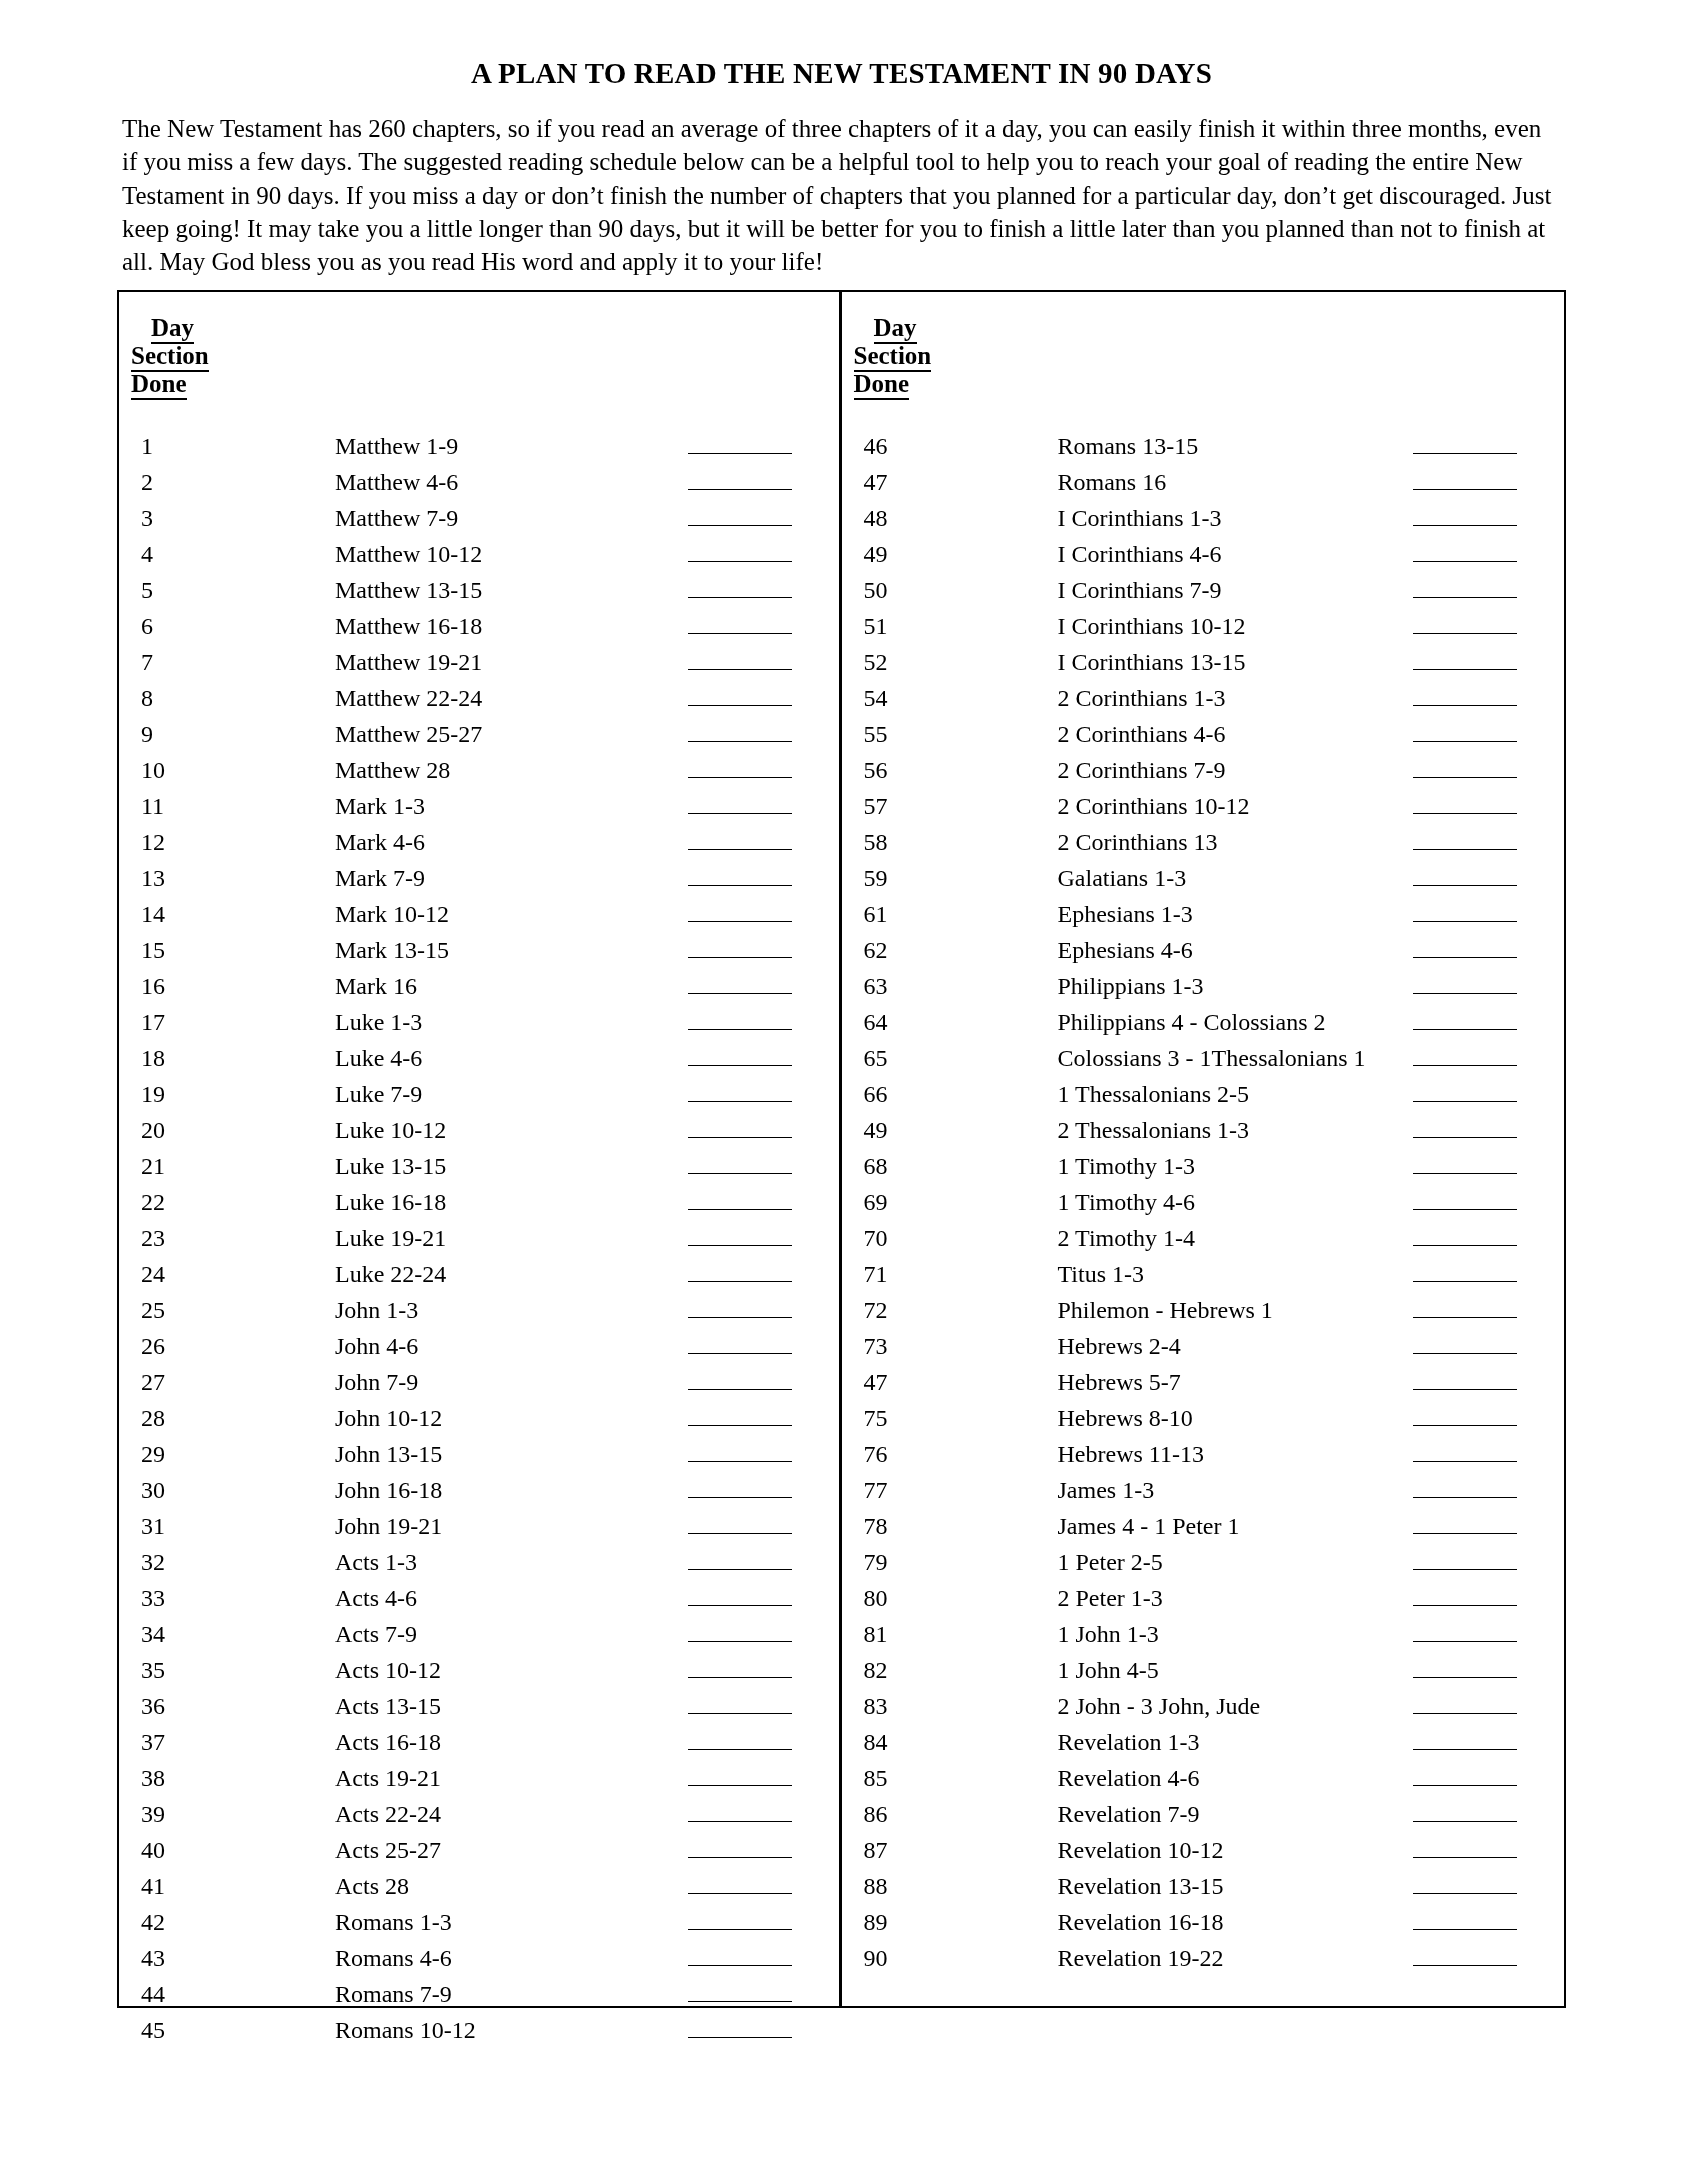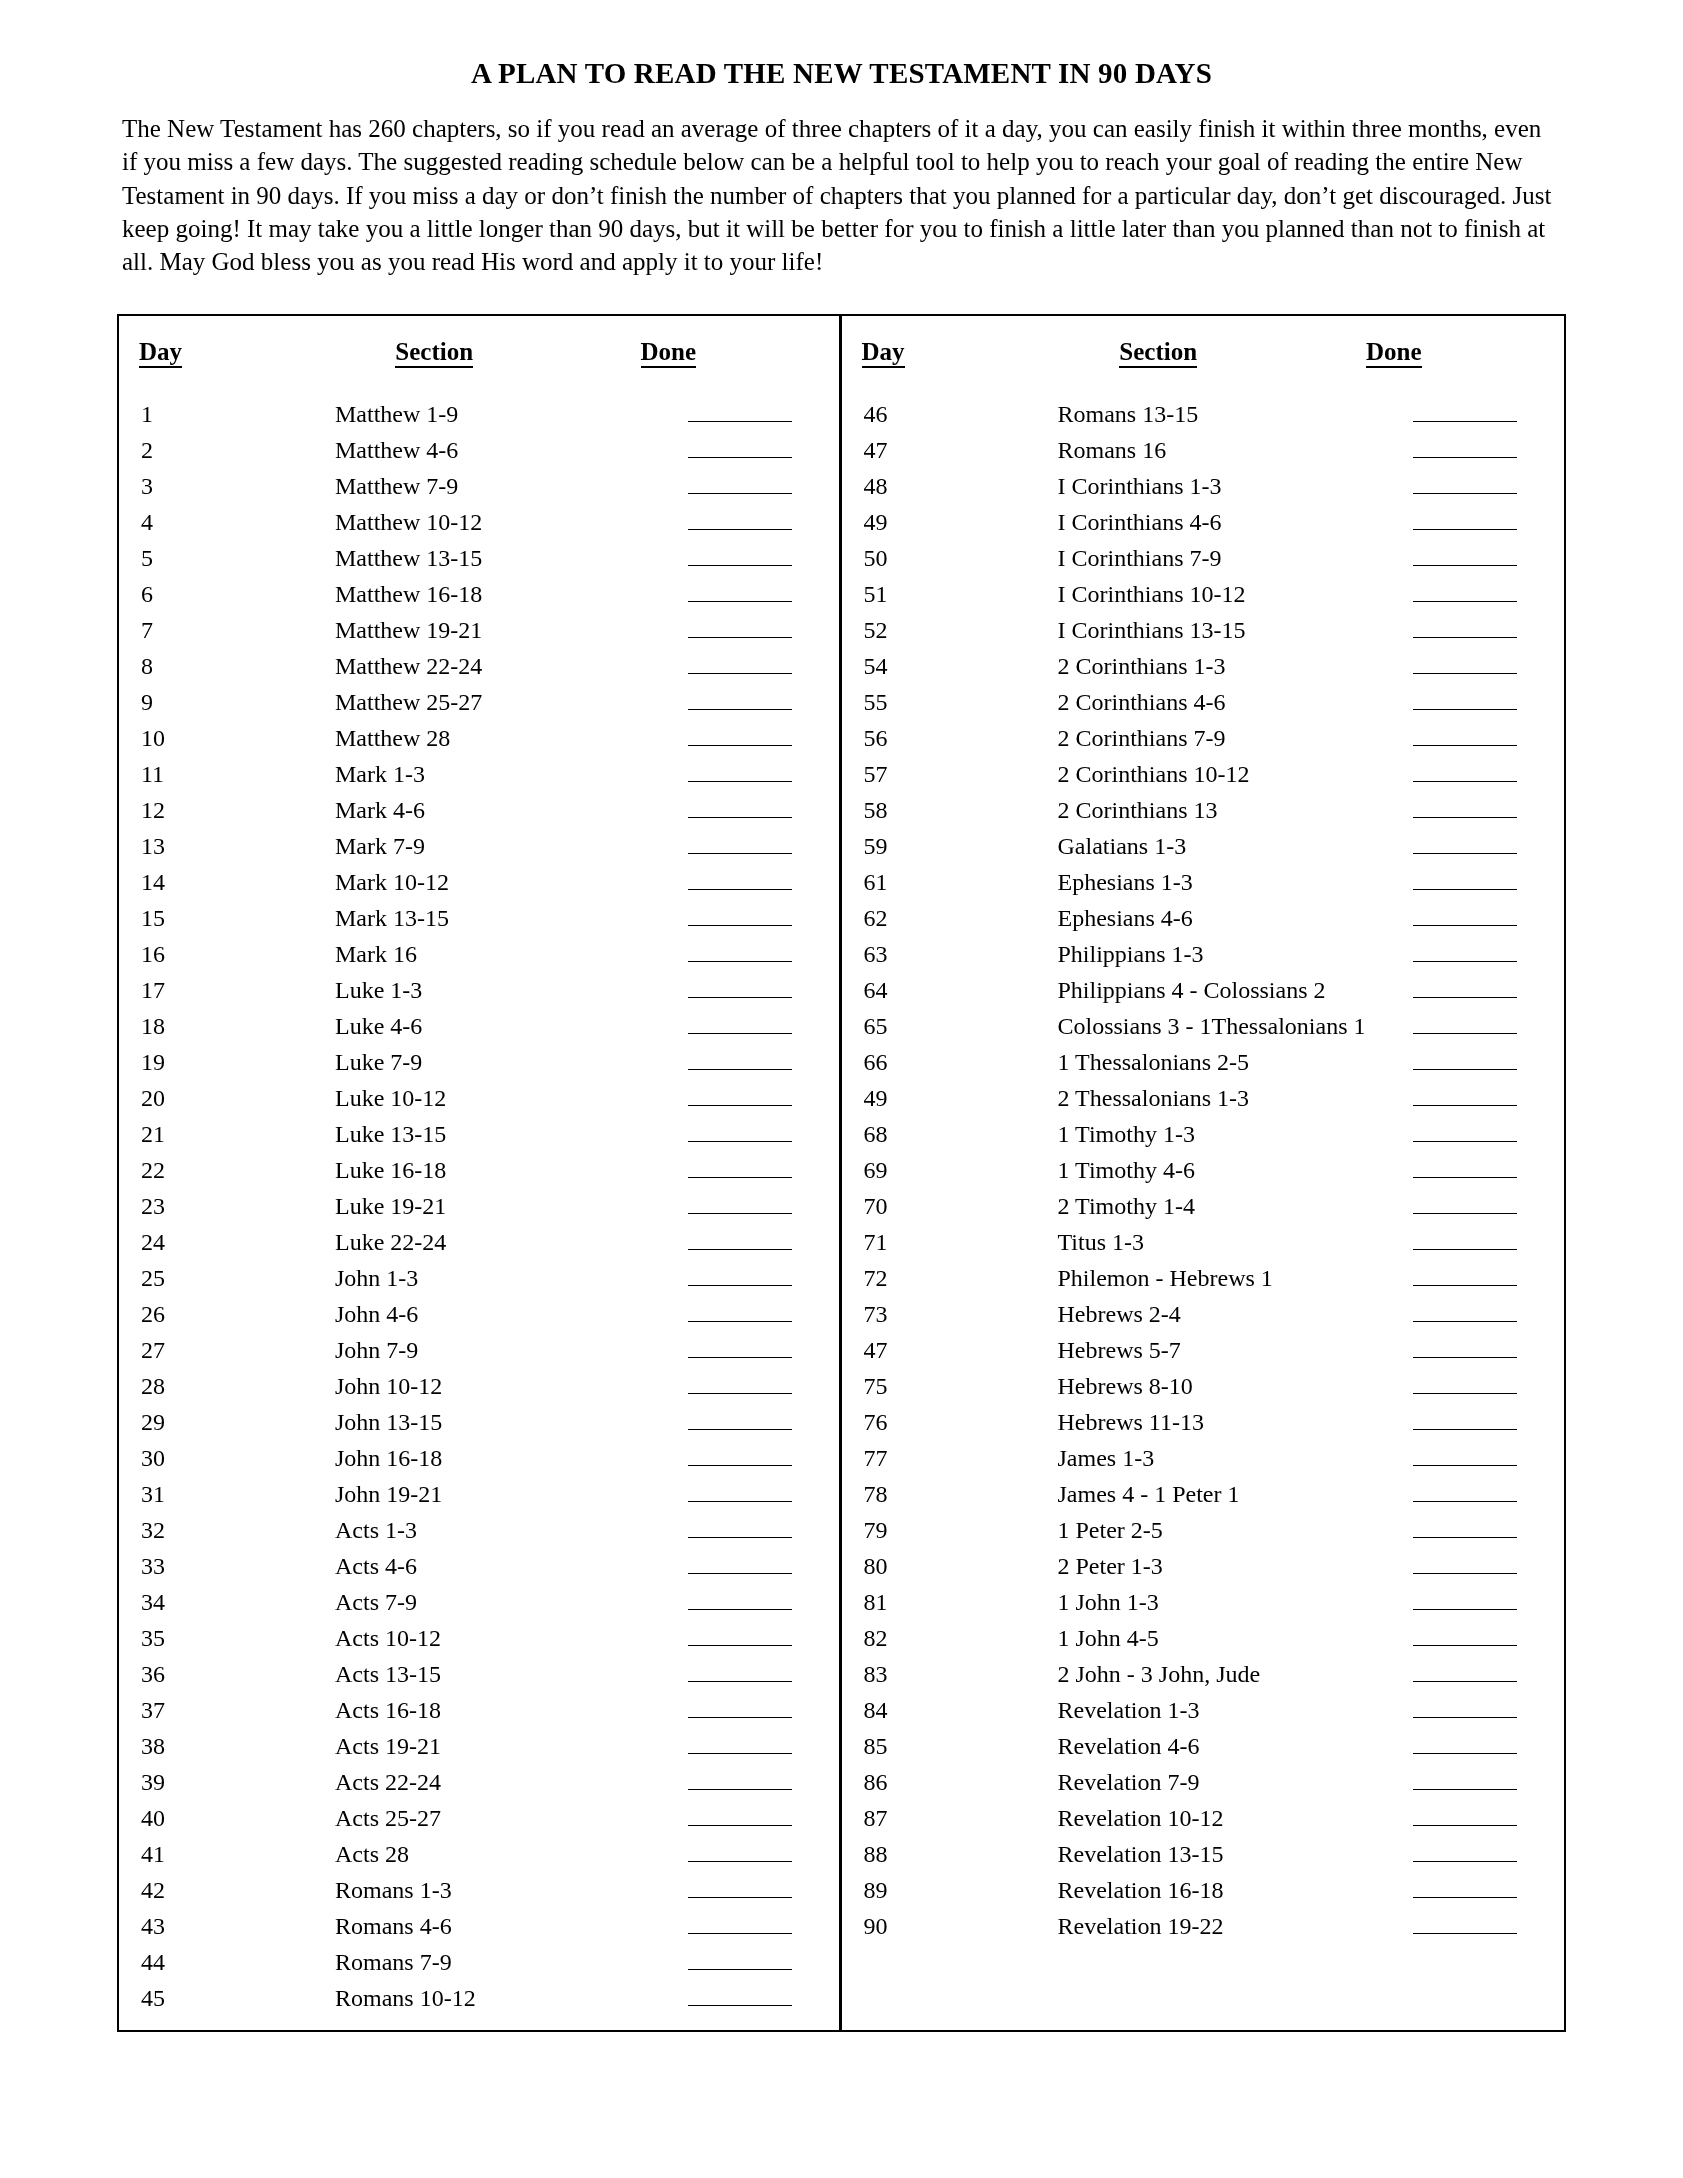--- a/index.html
+++ b/index.html
@@ -24,46 +24,46 @@
     text-align: center;
     font-size: 29px;
     font-weight: bold;
     letter-spacing: 0.2px;
     margin: 0 0 22px 0;
   }
   .intro {
     font-size: 25px;
     line-height: 1.33;
     text-align: left;
-    margin: 0 0 36px 0;
+    margin: 0 0 12px 0;
     padding: 0 5px 0 5px;
   }
   .table-frame {
     border: 2px solid #000;
     display: flex;
     flex-direction: row;
     height: 1718px;
     box-sizing: border-box;
   }
   .col-half {
     flex: 1 1 50%;
     box-sizing: border-box;
     padding: 22px 0 0 0;
     position: relative;
   }
   .col-half.left {
     border-right: 3px solid #000;
   }
   .head-row {
     display: flex;
-    flex-direction: row;
+    flex-direction: column;
     align-items: baseline;
     font-size: 25px;
     font-weight: bold;
-    margin: 0 0 20px 0;
+    margin: 0 0 20px 12px;
   }
   .head-day {
     width: 168px;
     padding-left: 20px;
     box-sizing: border-box;
   }
   .head-section {
     flex: 1;
     text-align: center;
     padding-right: 59px;

